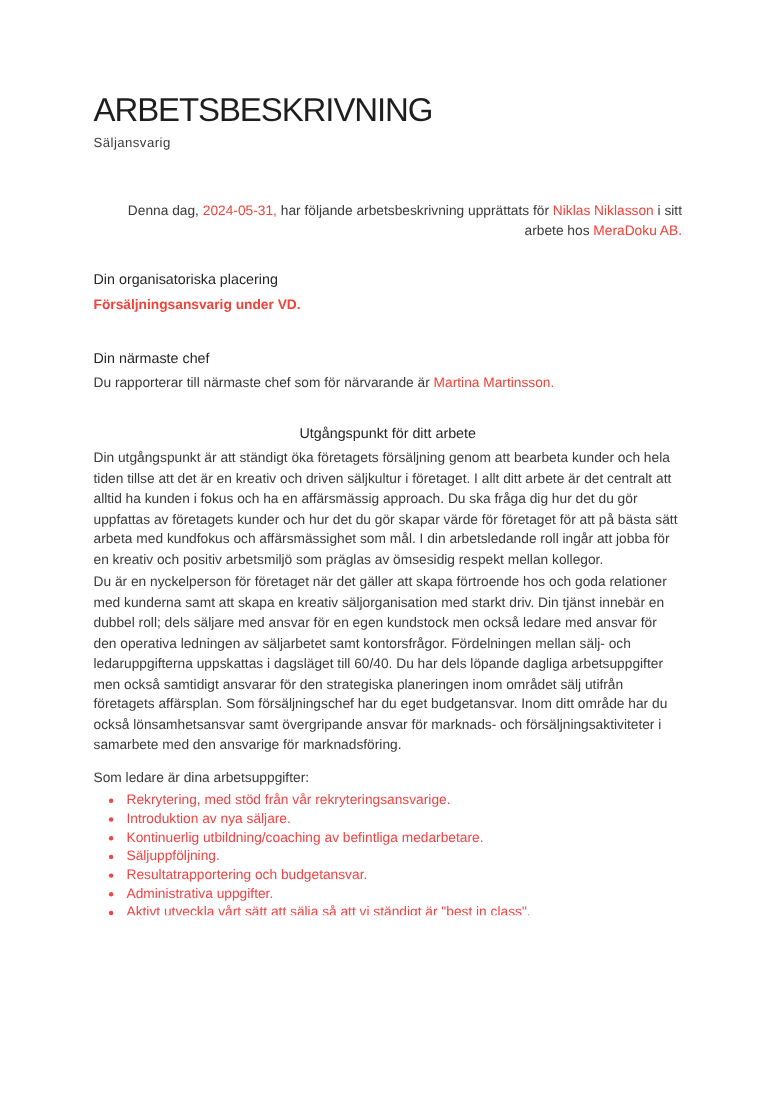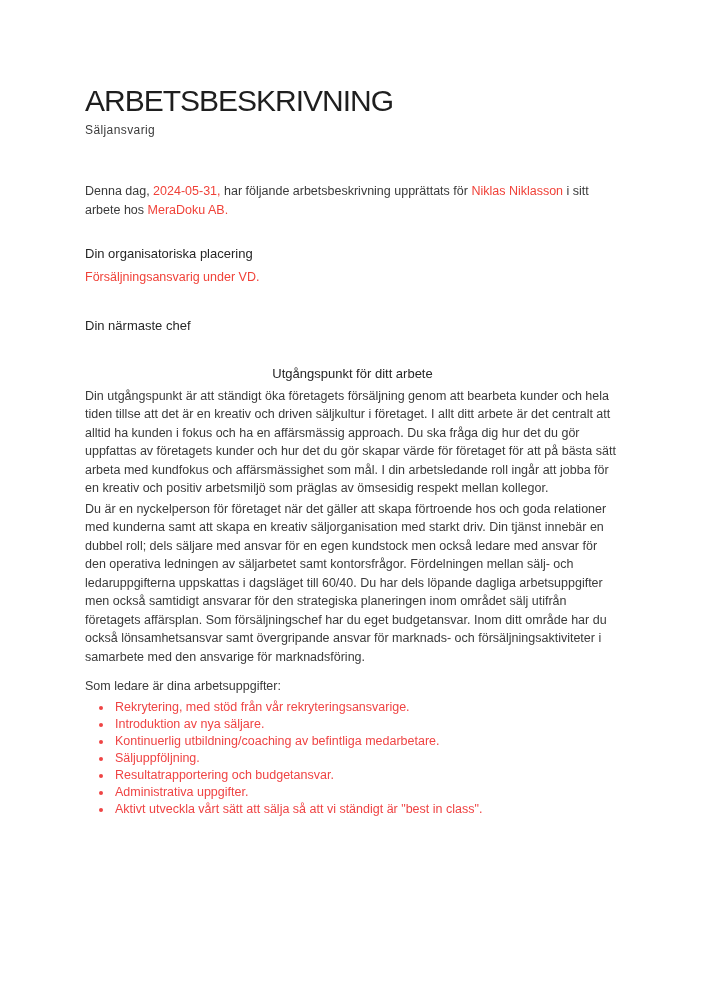--- a/index.html
+++ b/index.html
@@ -39,23 +39,23 @@
     color: #3a3a3a;
   }
   .red { color: var(--accent-red); }
   h2 {
     margin: 0;
     font-size: 13px;
     font-weight: 400;
     line-height: 22px;
     color: #262626;
   }
-  .intro          { margin-top: 44px; }
+  .intro          { margin-top: 44px; text-align: right; }
   .h-placering    { margin-top: 24px; }
-  .placering-body { margin-top: 3px; }
+  .placering-body { margin-top: 3px; font-weight: bold; }
   .h-chef         { margin-top: 28px; }
   .chef-body      { margin-top: 2px; }
   .h-utg          { margin-top: 26px; text-align: center; }
   .utg-body       { margin-top: 2px; }
   .h-ansvar       { margin-top: 15px; }
   .ansvar-body    { margin-top: 2px; }
   .h-uppgifter    { margin-top: 15px; }
   .lead           { margin-top: 11px; }
   .task-list {
     margin: 3px 0 0 0;
@@ -90,20 +90,21 @@
 
   <h1 class="doc-title">ARBETSBESKRIVNING</h1>
   <div class="doc-subtitle">Säljansvarig</div>
 
   <p class="body intro"><span>Denna dag, </span><span class="red">2024-05-31,</span><span> har följande arbetsbeskrivning upprättats för </span><span class="red">Niklas Niklasson</span><span> i sitt arbete hos </span><span class="red">MeraDoku AB.</span></p>
 
   <h2 class="h-placering">Din organisatoriska placering</h2>
   <p class="body red placering-body">Försäljningsansvarig under VD.</p>
 
   <h2 class="h-chef">Din närmaste chef</h2>
+  <p class="body chef-body"><span>Du rapporterar till närmaste chef som för närvarande är </span><span class="red">Martina Martinsson.</span></p>
 
   <h2 class="h-utg">Utgångspunkt för ditt arbete</h2>
   <p class="body utg-body">Din utgångspunkt är att ständigt öka företagets försäljning genom att bearbeta kunder och hela tiden tillse att det är en kreativ och driven säljkultur i företaget. I allt ditt arbete är det centralt att alltid ha kunden i fokus och ha en affärsmässig approach. Du ska fråga dig hur det du gör uppfattas av företagets kunder och hur det du gör skapar värde för företaget för att på bästa sätt arbeta med kundfokus och affärsmässighet som mål. I din arbetsledande roll ingår att jobba för en kreativ och positiv arbetsmiljö som präglas av ömsesidig respekt mellan kollegor.</p>
 
   <p class="body ansvar-body">Du är en nyckelperson för företaget när det gäller att skapa förtroende hos och goda relationer med kunderna samt att skapa en kreativ säljorganisation med starkt driv. Din tjänst innebär en dubbel roll; dels säljare med ansvar för en egen kundstock men också ledare med ansvar för den operativa ledningen av säljarbetet samt kontorsfrågor. Fördelningen mellan sälj- och ledaruppgifterna uppskattas i dagsläget till 60/40. Du har dels löpande dagliga arbetsuppgifter men också samtidigt ansvarar för den strategiska planeringen inom området sälj utifrån företagets affärsplan. Som försäljningschef har du eget budgetansvar. Inom ditt område har du också lönsamhetsansvar samt övergripande ansvar för marknads- och försäljningsaktiviteter i samarbete med den ansvarige för marknadsföring.</p>
 
   <p class="body lead">Som ledare är dina arbetsuppgifter:</p>
 
   <ul class="task-list">
     <li>Rekrytering, med stöd från vår rekryteringsansvarige.</li>

